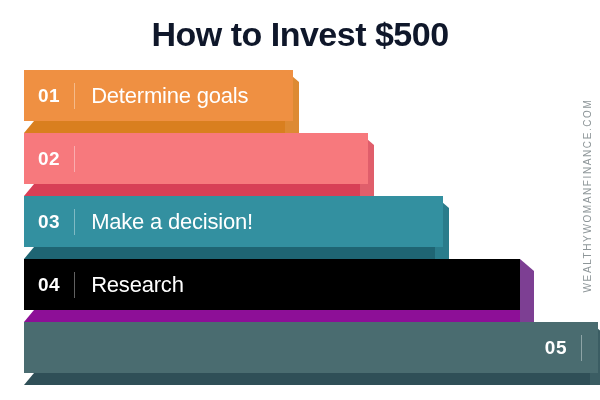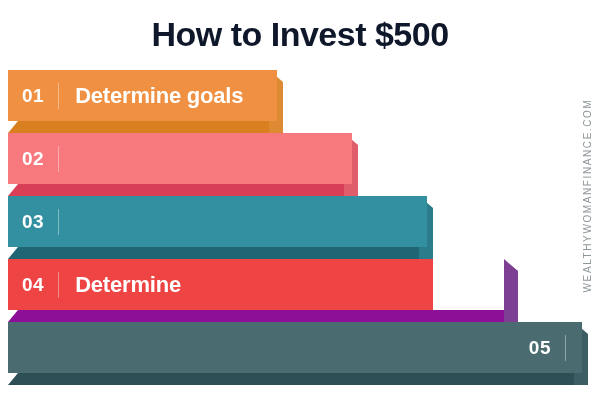--- a/index.html
+++ b/index.html
@@ -42,20 +42,21 @@
   .steps {
     position: absolute;
     top: 70px;
     left: 0;
     width: 600px;
   }
 
   .step {
     position: relative;
     height: 63px;
+    margin-left: 16px;
   }
 
   
   .side-face {
     position: absolute;
     top: 0;
     height: 63px;
     width: 14px;
   }
 
@@ -92,21 +93,21 @@
     width: 1px;
     height: 26px;
     background: rgba(255,255,255,0.38);
     margin: 0 16px 0 14px;
     flex: 0 0 auto;
   }
 
   .label {
     color: #ffffff;
     font-size: 22px;
-    font-weight: bold;
+    font-weight: normal;
     font-family: "Liberation Sans", sans-serif;
     letter-spacing: -0.2px;
     white-space: nowrap;
     flex: 0 0 auto;
   }
 
   
   .side-watermark {
     position: absolute;
     right: 2px;
@@ -165,29 +166,30 @@
           <span class="num">02</span>
           <span class="divider"></span>
         </div>
       </div>
       <div class="step">
         <div class="bottom-face" style="width: 425px; left: 8px; bottom: 0px; background: rgb(31, 101, 115); clip-path: polygon(10px 0px, 100% 0px, 100% 100%, 0px 100%);"></div>
         <div class="side-face" style="left: 419px; background: rgb(42, 124, 139); clip-path: polygon(0px 0px, 100% 12px, 100% 100%, 0px 100%);"></div>
         <div class="face" style="width: 419px; background: rgb(51, 144, 160); clip-path: polygon(0px 0px, 100% 0px, 100% 100%, 0px 100%);">
           <span class="num">03</span>
           <span class="divider"></span>
+          <span class="label">Make a decision!</span>
         </div>
       </div>
       <div class="step">
         <div class="bottom-face" style="width: 510px; left: 8px; bottom: 0px; background: rgb(141, 15, 151); clip-path: polygon(10px 0px, 100% 0px, 100% 100%, 0px 100%);"></div>
         <div class="side-face" style="left: 504px; background: rgb(125, 63, 147); clip-path: polygon(0px 0px, 100% 12px, 100% 100%, 0px 100%);"></div>
-        <div class="face" style="width: 425px; background: #ef4444; clip-path: polygon(0px 0px, 100% 0px, 100% 100%, 0px 100%); align-items: center;">
+        <div class="face" style="width: 496px; background: #000000; clip-path: polygon(0px 0px, 100% 0px, 100% 100%, 0px 100%); align-items: center;">
           <span class="num">04</span>
           <span class="divider"></span>
-          <span class="label">Determine</span>
+          <span class="label">Research</span>
         </div>
       </div>
       <div class="step">
         <div class="bottom-face" style="width: 580px; left: 8px; bottom: 0px; background: rgb(47, 79, 87); clip-path: polygon(10px 0px, 100% 0px, 100% 100%, 0px 100%);"></div>
         <div class="side-face" style="left: 574px; background: rgb(59, 93, 99); clip-path: polygon(0px 0px, 100% 12px, 100% 100%, 0px 100%);"></div>
         <div class="corner-watermark">wealthywomanfinance.com</div>
         <div class="face" style="width: 574px; background: rgb(74, 108, 112); clip-path: polygon(0px 0px, 100% 0px, 100% 100%, 0px 100%); justify-content: flex-end;">
           <span class="num">05</span>
           <span class="divider"></span>
         </div>

